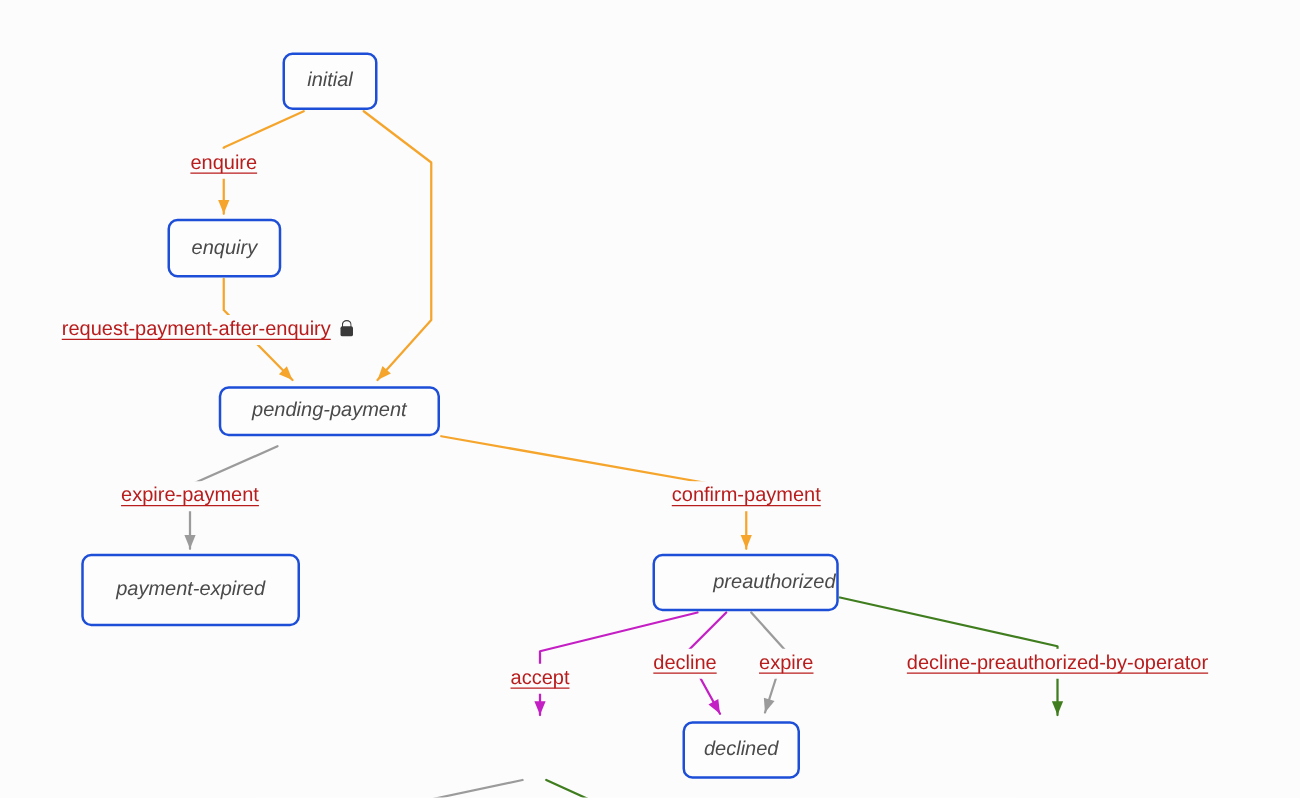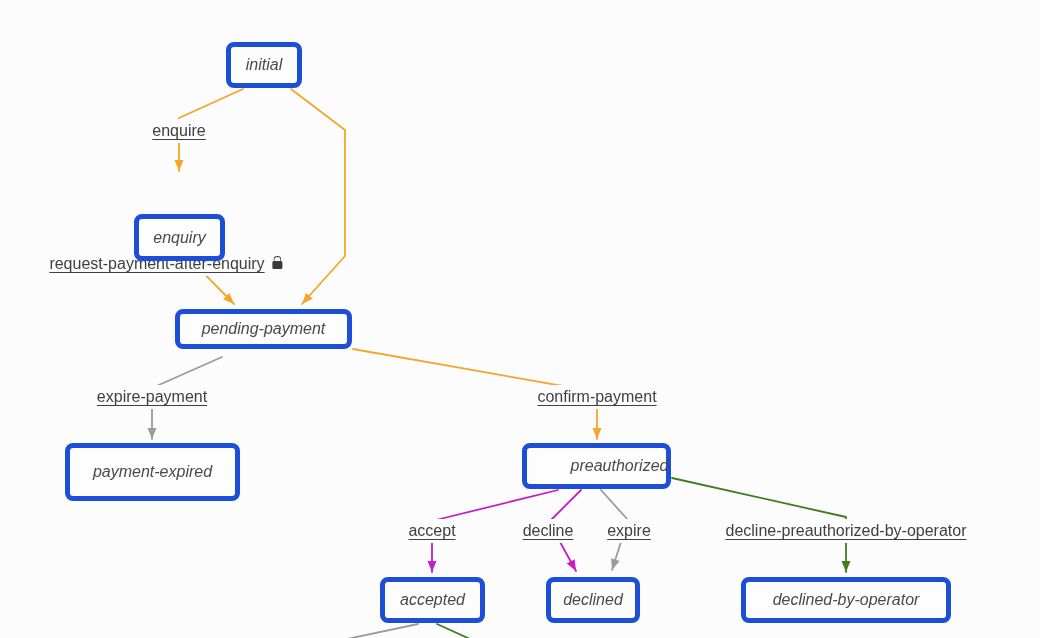--- a/index.html
+++ b/index.html
@@ -17,39 +17,39 @@
     position: absolute;
     left: 0; top: 0;
     width: 1040px; height: 638px;
     pointer-events: none;
   }
 
   .node {
     position: absolute;
     box-sizing: border-box;
     background: #fdfdfd;
-    border: 5px solid #1d4ed8;
+    border: 2px solid #1d4ed8;
     border-radius: 8px;
     display: flex;
     align-items: center;
     justify-content: center;
     font-style: italic;
     font-size: 16px;
     color: #4a4a4a;
     white-space: nowrap;
     z-index: 3;
   }
 
   .edge-label {
     position: absolute;
     transform: translate(-50%, -50%);
     background: #fcfcfc;
     padding: 3px 5px;
     font-size: 16px;
-    color: #404040;
+    color: #b91c1c;
     white-space: nowrap;
     z-index: 2;
     cursor: pointer;
     display: flex;
     align-items: center;
   }
   .edge-label-text {
     text-decoration: underline;
     text-underline-offset: 3px;
   }
@@ -109,49 +109,43 @@
     <div class="edge-label" style="left: 166px; top: 264px;">
       <span class="edge-label-text">request-payment-after-enquiry</span>
       <span class="lock-icon"></span>
     </div>
     <div class="edge-label" style="left: 152px; top: 397px;">
       <span class="edge-label-text">expire-payment</span>
     </div>
     <div class="edge-label" style="left: 597px; top: 397px;">
       <span class="edge-label-text">confirm-payment</span>
     </div>
-    <div class="edge-label" style="left: 432px; top: 531px; justify-content: flex-end;">
+    <div class="edge-label" style="left: 432px; top: 543px; justify-content: flex-end;">
       <span class="edge-label-text">accept</span>
     </div>
     <div class="edge-label" style="left: 548px; top: 531px;">
       <span class="edge-label-text">decline</span>
     </div>
     <div class="edge-label" style="left: 629px; top: 531px; align-items: flex-end;">
       <span class="edge-label-text">expire</span>
     </div>
     <div class="edge-label" style="left: 846px; top: 531px;">
       <span class="edge-label-text">decline-preauthorized-by-operator</span>
     </div>
     <div class="node" style="left: 226px; top: 42px; width: 76px; height: 46px;">
       <span>initial</span>
     </div>
-    <div class="node" style="left: 134px; top: 175px; width: 91px; height: 47px; margin-top: 39px;">
+    <div class="node" style="left: 134px; top: 175px; width: 91px; height: 47px;">
       <span>enquiry</span>
     </div>
     <div class="node" style="left: 175px; top: 309px; width: 177px; height: 40px;">
       <span>pending-payment</span>
     </div>
     <div class="node" style="left: 65px; top: 443px; width: 175px; height: 58px;">
       <span>payment-expired</span>
     </div>
     <div class="node" style="left: 522px; top: 443px; width: 149px; height: 46px; padding-left: 46px;">
       <span>preauthorized</span>
     </div>
-    <div class="node" style="left: 380px; top: 577px; width: 105px; height: 46px;">
-      <span>accepted</span>
-    </div>
     <div class="node" style="left: 546px; top: 577px; width: 94px; height: 46px;">
       <span>declined</span>
-    </div>
-    <div class="node" style="left: 741px; top: 577px; width: 210px; height: 46px;">
-      <span>declined-by-operator</span>
     </div>
   </div>
 
 </body></html>

